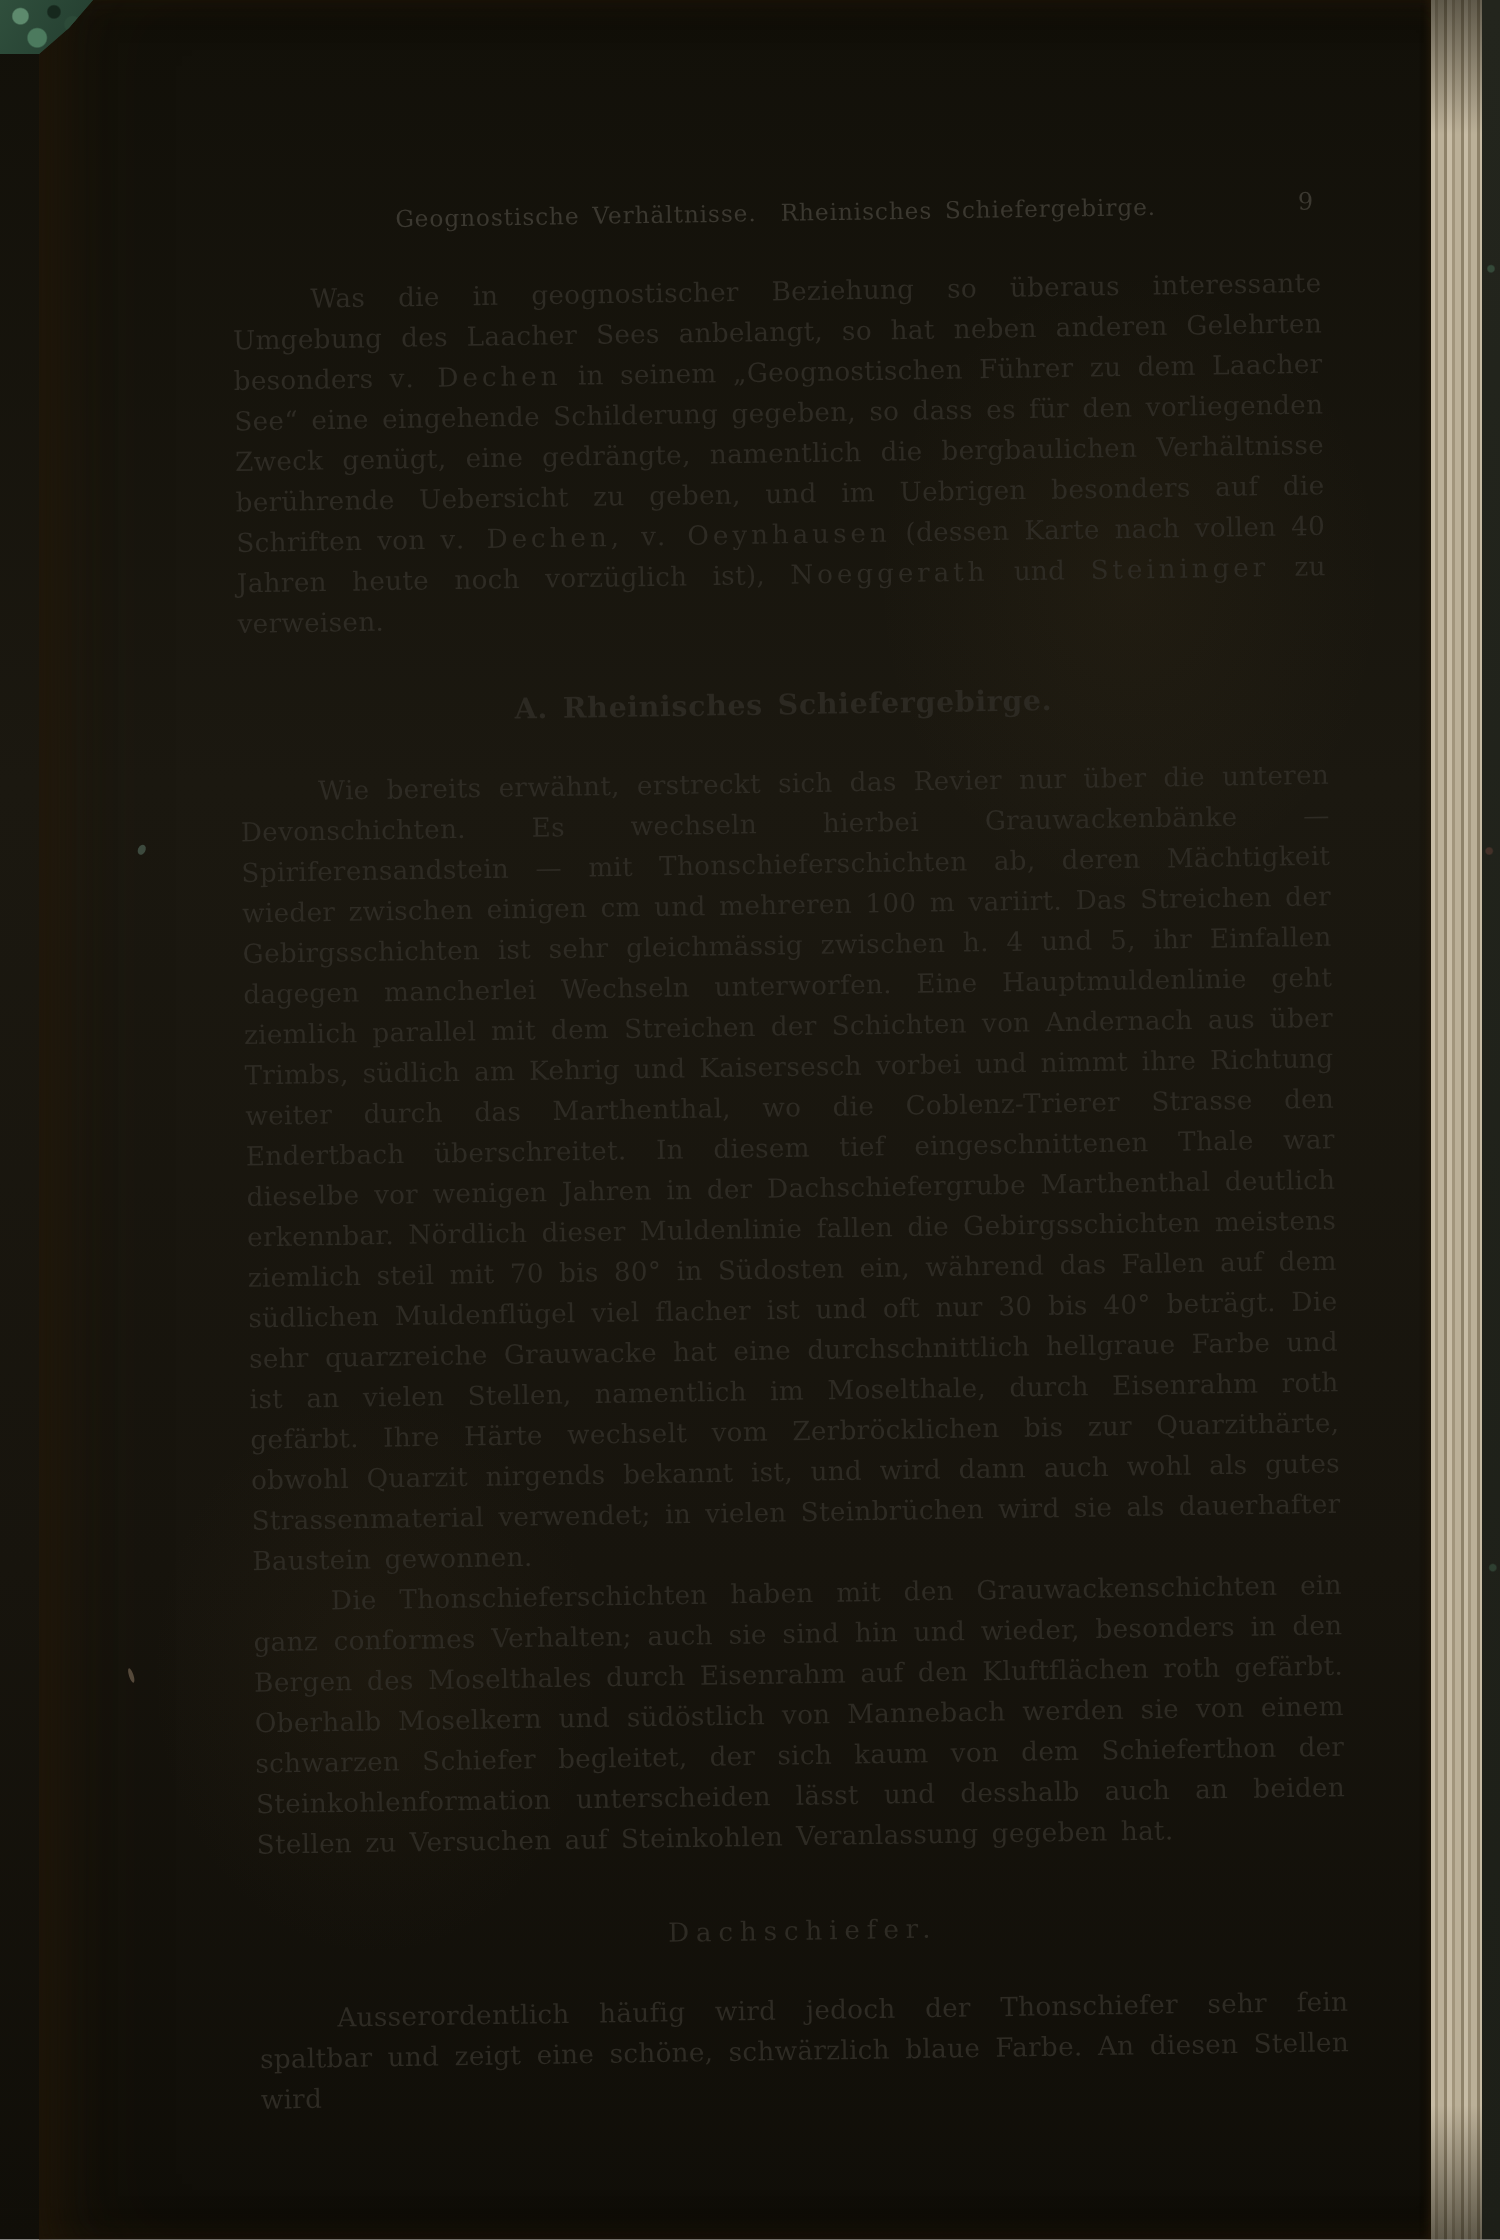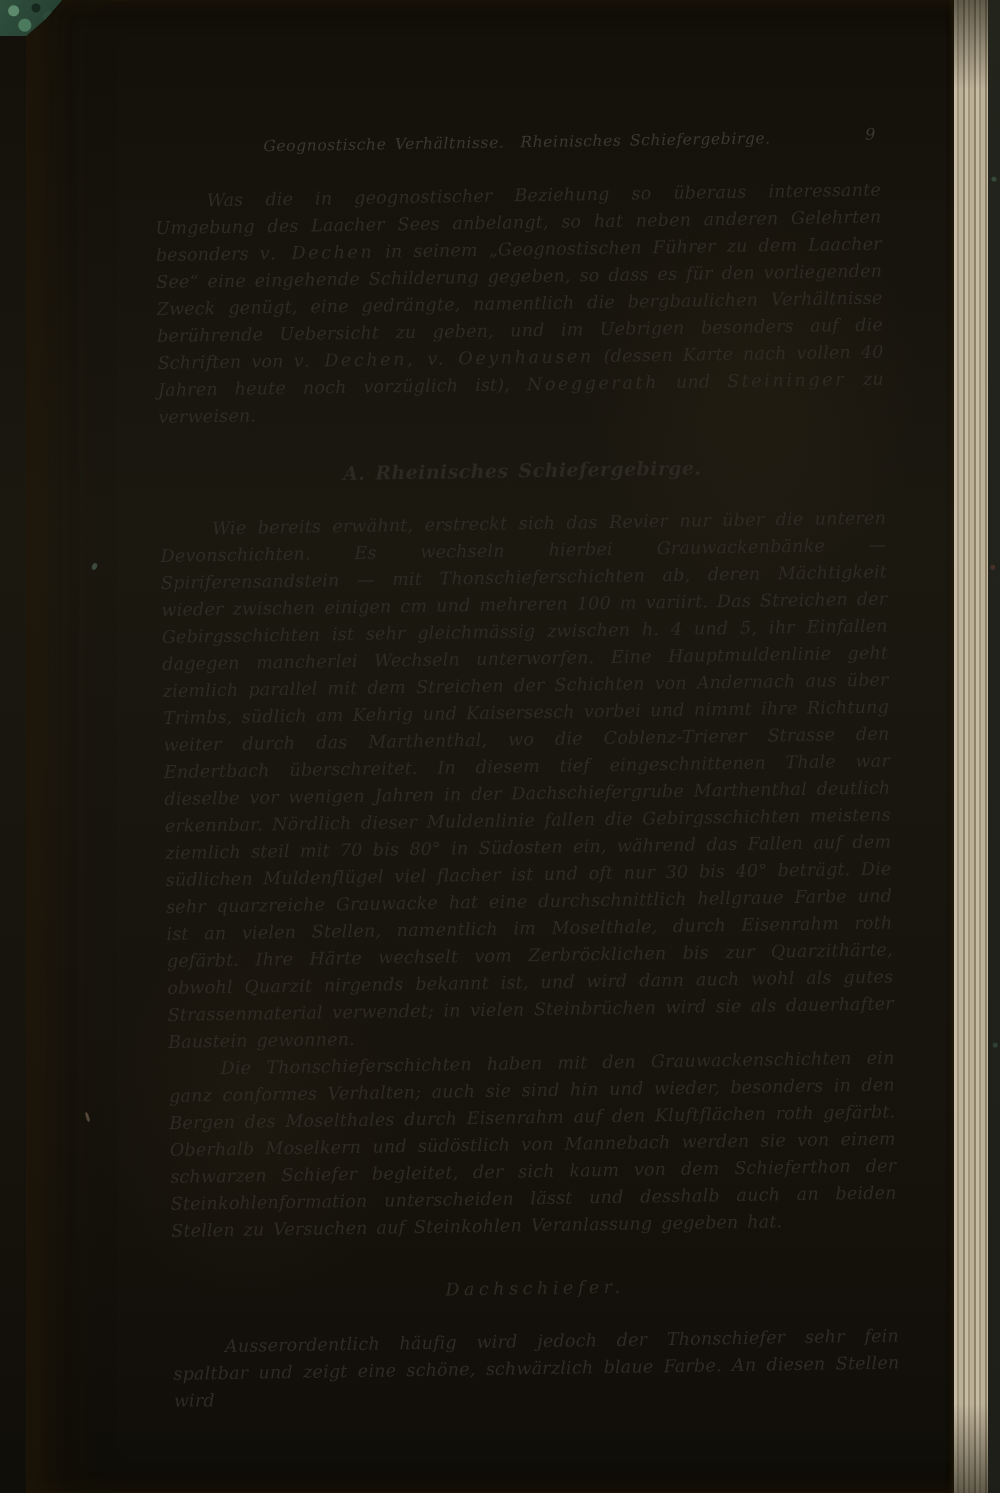--- a/index.html
+++ b/index.html
@@ -15,21 +15,20 @@
     background:
       radial-gradient(120% 90% at 55% 40%, rgba(255,250,235,0.10), rgba(0,0,0,0) 60%),
       linear-gradient(100deg,#c8bda7 0%, #d6ccba 10%, #dad1c0 45%, #d6ccb9 78%, #c9beа8 100%),
       linear-gradient(100deg,#ccc1ab 0%, #d7cdbb 12%, #dad1c0 48%, #d4cab7 80%, #c8bda7 100%);
     box-shadow:
       inset 24px 0 34px -12px rgba(38,26,10,0.62),
       inset 58px 0 70px -40px rgba(38,26,10,0.30),
       inset 0 12px 20px -14px rgba(38,26,10,0.38),
       inset 0 -14px 22px -16px rgba(38,26,10,0.30),
       inset -4px 0 6px -3px rgba(70,50,22,0.45);
-    font-style: italic;
   }
   .stain { position:absolute; border-radius:50%; pointer-events:none; }
   .stain.s1 { left:60%; top:12%; width:340px; height:420px;
     background:radial-gradient(closest-side, rgba(150,118,60,0.06), rgba(0,0,0,0)); }
   .stain.s2 { left:8%; top:62%; width:300px; height:380px;
     background:radial-gradient(closest-side, rgba(120,95,50,0.07), rgba(0,0,0,0)); }
   .speck { position:absolute; background:#4a4236; border-radius:50%; }
   .speck.p1 { left:66px; top:563px; width:5px; height:7px; transform:rotate(25deg); background:#3d4a3e; }
   .speck.p2 { left:60px; top:1112px; width:3px; height:10px; transform:rotate(-18deg); background:#55493a; }
   

